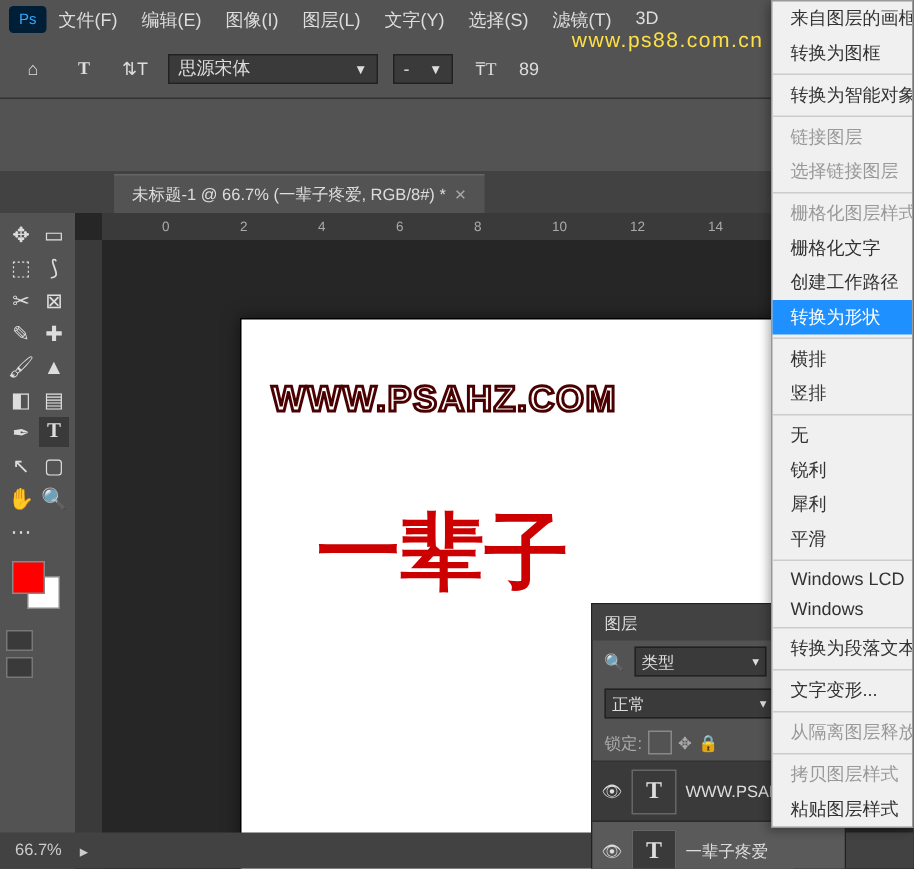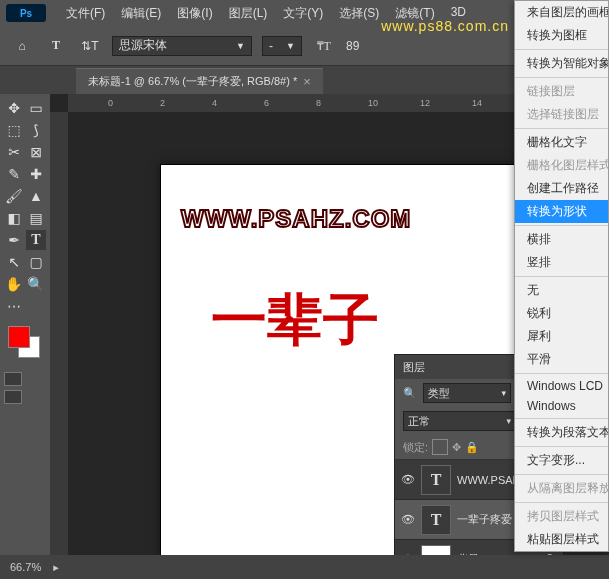--- a/index.html
+++ b/index.html
@@ -1,23 +1,23 @@
 <!DOCTYPE html>
 <html><head>
 <meta charset="utf-8">
 <style>
 * { margin: 0; padding: 0; box-sizing: border-box; font-family: "Microsoft YaHei", sans-serif; }
 body { background: #535353; width: 609px; height: 579px; overflow: hidden; position: relative; }
 .menubar { background: #535353; height: 26px; display: flex; align-items: center; padding: 0 6px; font-size: 12px; color: #ddd; }
-.ps-logo { width: 40px; height: 18px; background: #001e36; color: #31a8ff; font-weight: bold; font-size: 10px; display: flex; align-items: center; justify-content: center; border-radius: 3px; margin-right: 12px; }
+.ps-logo { width: 25px; height: 18px; background: #001e36; color: #31a8ff; font-weight: normal; font-size: 10px; display: flex; align-items: center; justify-content: center; border-radius: 3px; margin-right: 0; }
 .menu-item { padding: 0 8px; cursor: pointer; }
 .optbar { background: #535353; height: 40px; border-bottom: 1px solid #333; display: flex; align-items: center; padding: 0 10px; gap: 10px; color: #ddd; font-size: 12px; }
 .opt-icon { width: 24px; height: 24px; display: flex; align-items: center; justify-content: center; }
 .font-select { background: #3a3a3a; border: 1px solid #222; color: #ddd; height: 20px; width: 140px; padding: 0 6px; font-size: 12px; display: flex; align-items: center; justify-content: space-between; }
-.tabbar { background: #424242; height: 28px; display: flex; align-items: flex-end; padding-left: 76px; }
+.tabbar { background: #424242; height: 28px; display: flex; align-items: flex-end; padding-left: 76px; margin-top: 48px; }
 .doc-tab { background: #535353; color: #ddd; font-size: 11px; padding: 5px 12px; border-top: 1px solid #666; display: flex; align-items: center; gap: 6px; }
 .close-x { color: #aaa; font-size: 13px; }
 .workspace { display: flex; height: calc(100% - 94px - 24px); position: relative; }
 .toolbox { width: 50px; background: #535353; padding: 4px; display: grid; grid-template-columns: 1fr 1fr; gap: 2px; align-content: start; }
 .tool { width: 20px; height: 20px; display: flex; align-items: center; justify-content: center; color: #ddd; font-size: 14px; cursor: pointer; }
 .tool.active { background: #3a3a3a; }
 .color-swatches { grid-column: 1 / 3; padding-top: 10px; position: relative; height: 50px; }
 .fg-color { width: 22px; height: 22px; background: #ff0000; border: 1px solid #888; position: absolute; top: 8px; left: 4px; z-index: 2; }
 .bg-color { width: 22px; height: 22px; background: #fff; border: 1px solid #888; position: absolute; top: 18px; left: 14px; }
 .mini-swatch { grid-column: 1/3; display: flex; gap: 1px; margin-top: 2px; }
@@ -192,22 +192,22 @@
 
 <div class="context-menu" id="ctx-menu">
     <div class="cm-item">来自图层的画框</div>
     <div class="cm-item">转换为图框</div>
     <div class="cm-sep"></div>
     <div class="cm-item">转换为智能对象</div>
     <div class="cm-sep"></div>
     <div class="cm-item disabled">链接图层</div>
     <div class="cm-item disabled">选择链接图层</div>
     <div class="cm-sep"></div>
+    <div class="cm-item disabled">栅格化图层样式</div>
     <div class="cm-item">栅格化文字</div>
-    <div class="cm-item disabled">栅格化图层样式</div>
     <div class="cm-item">创建工作路径</div>
     <div class="cm-item highlighted">转换为形状</div>
     <div class="cm-sep"></div>
     <div class="cm-item">横排</div>
     <div class="cm-item">竖排</div>
     <div class="cm-sep"></div>
     <div class="cm-item">无</div>
     <div class="cm-item">锐利</div>
     <div class="cm-item">犀利</div>
     <div class="cm-item">平滑</div>

